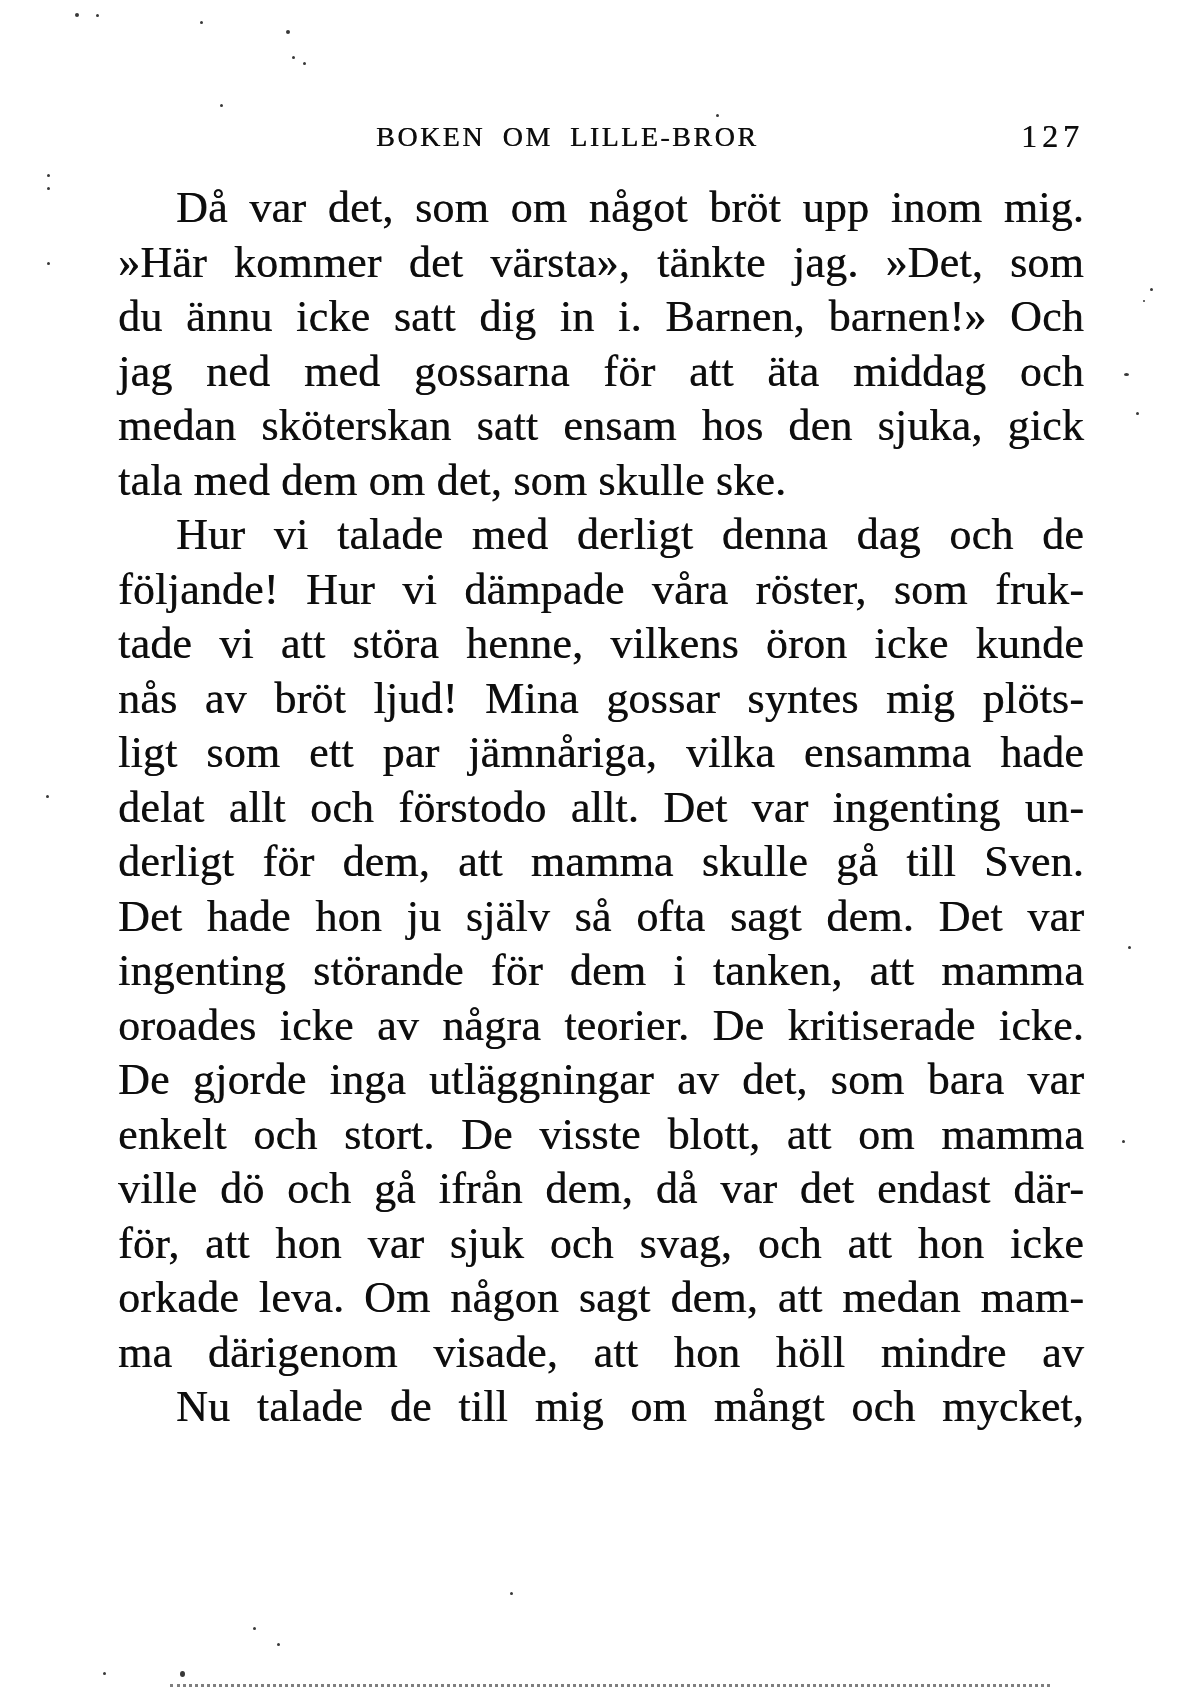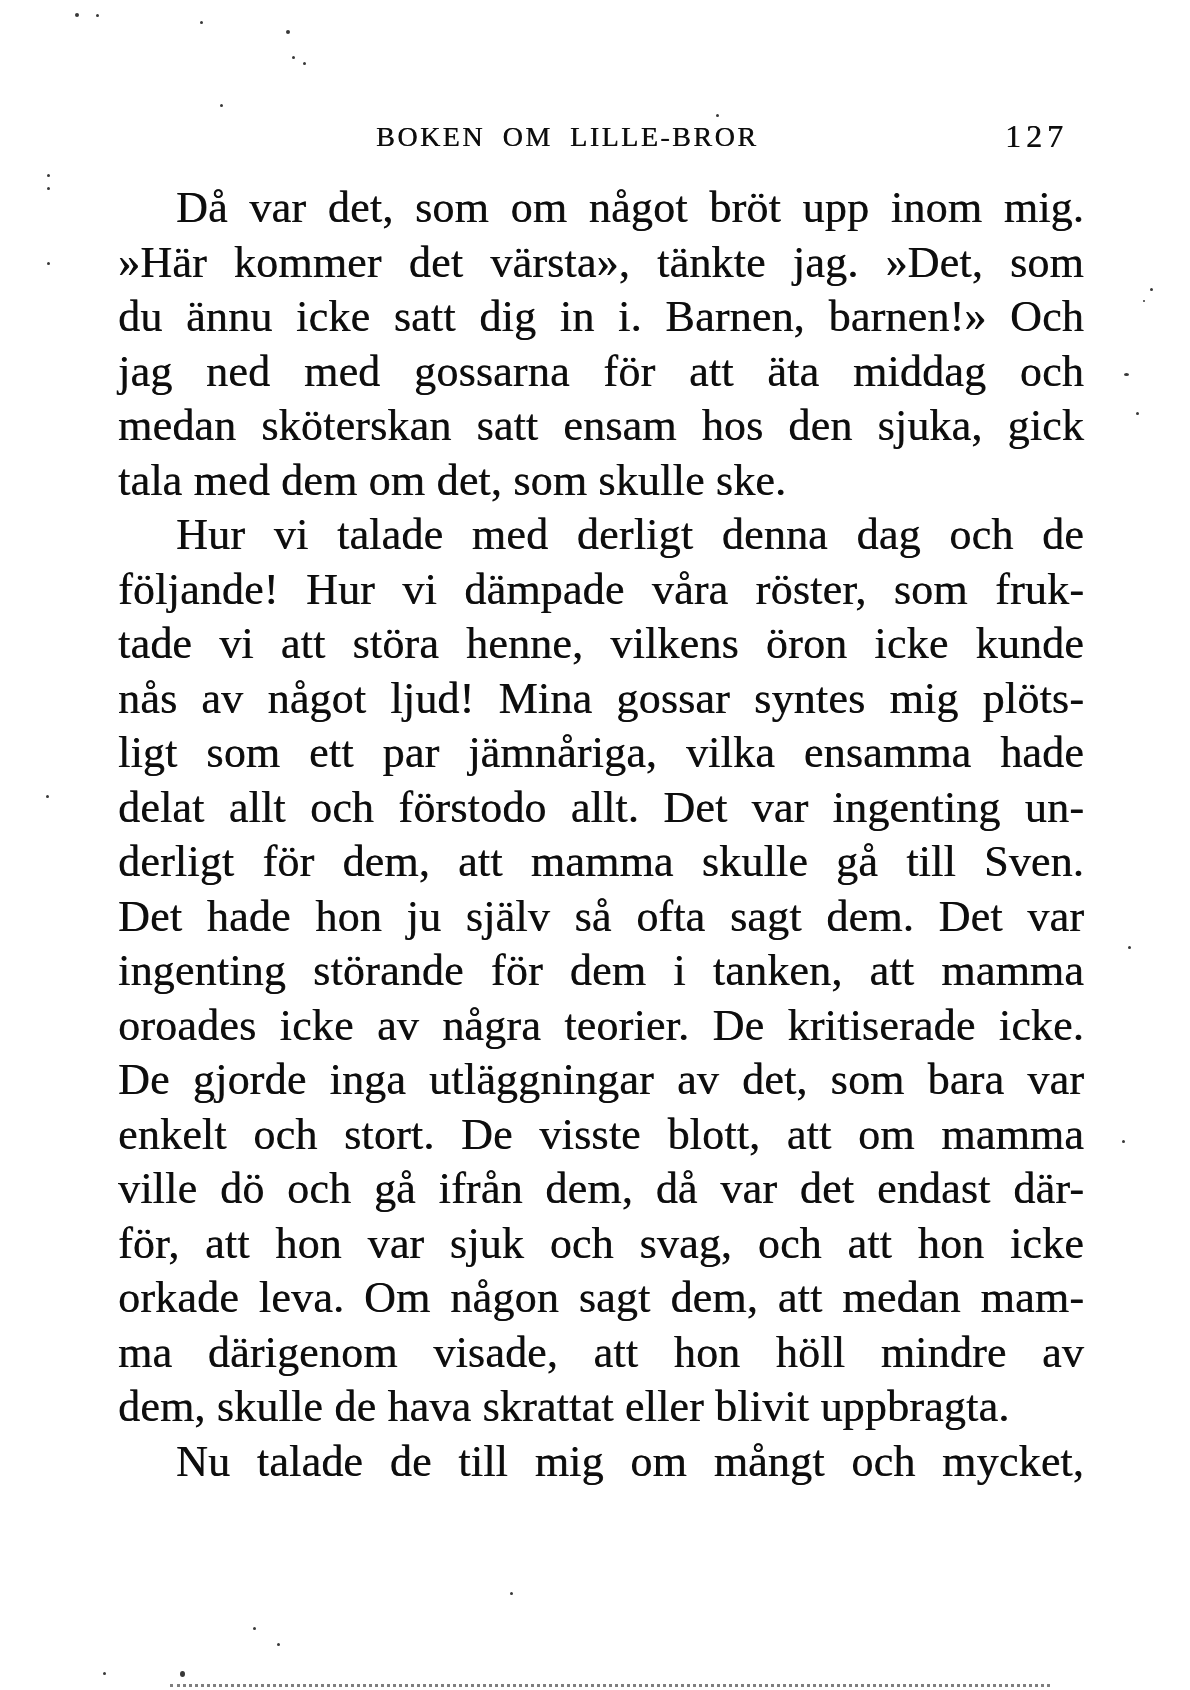--- a/index.html
+++ b/index.html
@@ -33,21 +33,21 @@
     left: 258px;
     top: 0;
     font-size: 28px;
     letter-spacing: 2.5px;
     word-spacing: 8px;
     white-space: nowrap;
     text-shadow: 0.5px 0.4px 0.5px rgba(0,0,0,0.8);
   }
   .page-number {
     position: absolute;
-    right: 16px;
+    right: 0;
     top: -3px;
     font-size: 32px;
     letter-spacing: 5px;
     text-shadow: 0.5px 0.4px 0.5px rgba(0,0,0,0.8);
   }
   
   .text-block {
     position: absolute;
     left: 78px;
     top: 181px;
@@ -94,34 +94,33 @@
   <div class="text-block">
       <div class="line indent">Då var det, som om något bröt upp inom mig.</div>
       <div class="line">»Här kommer det värsta», tänkte jag. »Det, som</div>
       <div class="line">du ännu icke satt dig in i. Barnen, barnen!» Och</div>
       <div class="line">jag ned med gossarna för att äta middag och</div>
       <div class="line">medan sköterskan satt ensam hos den sjuka, gick</div>
       <div class="line para-end">tala med dem om det, som skulle ske.</div>
       <div class="line indent">Hur vi talade med derligt denna dag och de</div>
       <div class="line">följande! Hur vi dämpade våra röster, som fruk-</div>
       <div class="line">tade vi att störa henne, vilkens öron icke kunde</div>
-      <div class="line">nås av något ljud! Mina gossar syntes mig plöts-</div>
+      <div class="line">nås av bröt ljud! Mina gossar syntes mig plöts-</div>
       <div class="line">ligt som ett par jämnåriga, vilka ensamma hade</div>
       <div class="line">delat allt och förstodo allt. Det var ingenting un-</div>
       <div class="line">derligt för dem, att mamma skulle gå till Sven.</div>
       <div class="line">Det hade hon ju själv så ofta sagt dem. Det var</div>
       <div class="line">ingenting störande för dem i tanken, att mamma</div>
       <div class="line">oroades icke av några teorier. De kritiserade icke.</div>
       <div class="line">De gjorde inga utläggningar av det, som bara var</div>
       <div class="line">enkelt och stort. De visste blott, att om mamma</div>
       <div class="line">ville dö och gå ifrån dem, då var det endast där-</div>
       <div class="line">för, att hon var sjuk och svag, och att hon icke</div>
       <div class="line">orkade leva. Om någon sagt dem, att medan mam-</div>
       <div class="line">ma därigenom visade, att hon höll mindre av</div>
-      <div class="line para-end">dem, skulle de hava skrattat eller blivit uppbragta.</div>
       <div class="line indent">Nu talade de till mig om mångt och mycket,</div>
     </div>
 
   <div>
     <span class="speck" style="left:35px;  top:13px;   width:4px; height:4px;"></span>
     <span class="speck" style="left:56px;  top:14px;   width:3px; height:3px;"></span>
     <span class="speck" style="left:160px; top:21px;   width:3px; height:3px;"></span>
     <span class="speck" style="left:246px; top:30px;   width:4px; height:4px;"></span>
     <span class="speck" style="left:252px; top:56px;   width:3px; height:3px;"></span>
     <span class="speck" style="left:263px; top:62px;   width:3px; height:3px;"></span>

